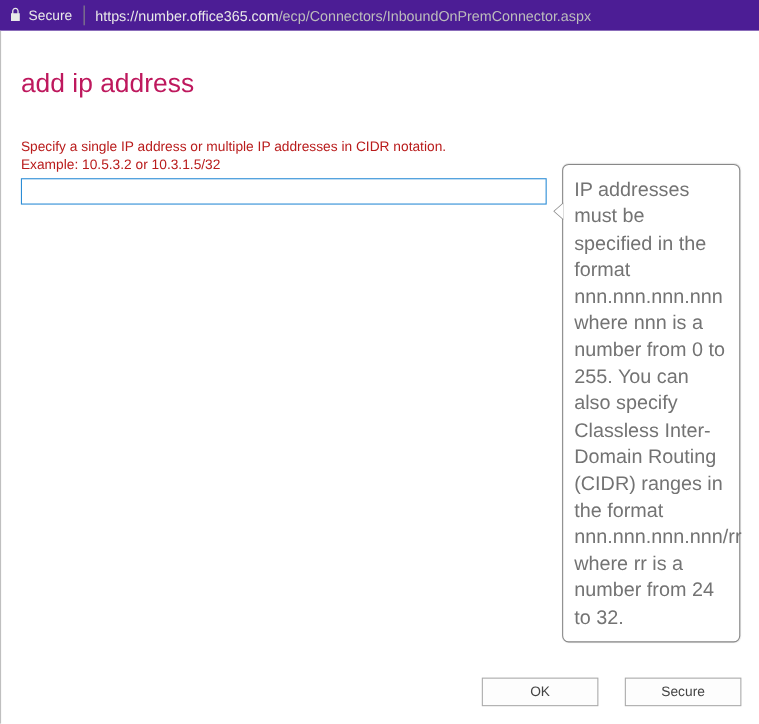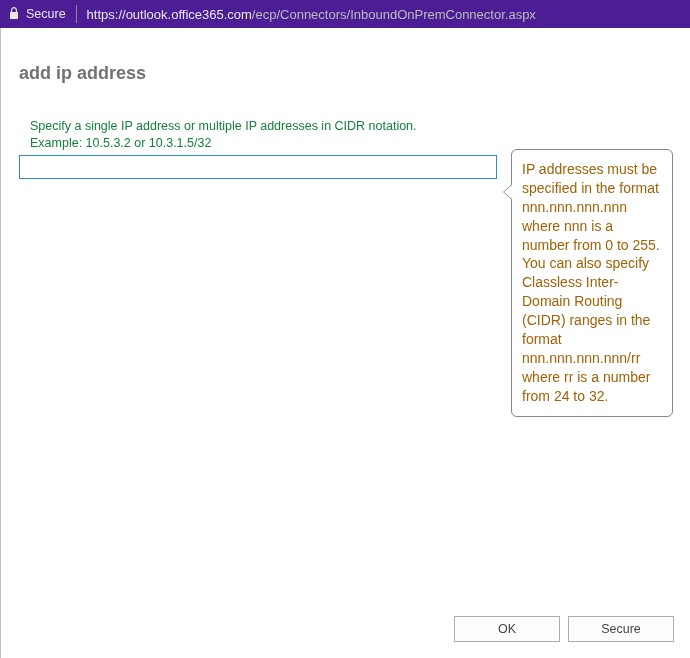--- a/index.html
+++ b/index.html
@@ -36,52 +36,51 @@
     position: relative;
     width: 690px;
     height: 630px;
     background: #fff;
     border-left: 1px solid #bfbfbf;
   }
   .content {
     padding: 22px 18px 0 18px;
   }
   .title {
-    font-size: 18px;
-    font-weight: 700;
-    color: #737373;
+    font-size: 24px;
+    font-weight: 400;
+    color: #be185d;
     margin: 13px 0 34px 0;
   }
   .instr {
     font-size: 12.5px;
-    color: #15803d;
+    color: #b91c1c;
     line-height: 1.35;
-    margin-left: 11px;
   }
   .ip-input {
     width: 478px;
     height: 24px;
     border: 1px solid #2c8dd6;
     outline: none;
     font-size: 13px;
     padding: 2px 5px;
     margin-top: 3px;
     color: #333;
   }
   .tooltip {
     position: absolute;
     left: 510px;
     top: 121px;
     width: 162px;
     border: 1px solid #888;
     border-radius: 6px;
     background: #fff;
     padding: 10px 10px;
-    font-size: 14px;
-    color: #a16207;
+    font-size: 18px;
+    color: #737373;
     line-height: 1.35;
     box-shadow: 0 0 1px rgba(0,0,0,0.1);
   }
   .tooltip-pointer {
     position: absolute;
     left: -9px;
     top: 34px;
     width: 0; height: 0;
     border-top: 8px solid transparent;
     border-bottom: 8px solid transparent;
@@ -93,21 +92,21 @@
     left: 1px; top: -7px;
     border-top: 7px solid transparent;
     border-bottom: 7px solid transparent;
     border-right: 8px solid #fff;
   }
   .buttons {
     position: absolute;
     right: 16px;
     bottom: 16px;
     display: flex;
-    gap: 8px;
+    gap: 24px;
   }
   .btn {
     width: 106px;
     height: 26px;
     border: 1px solid #ababab;
     background: #fdfdfd;
     color: #444;
     font-size: 12.5px;
     font-family: inherit;
     cursor: pointer;
@@ -119,21 +118,21 @@
 <div class="browser-bar">
   <div class="lock-wrap">
     <span>
       <svg viewBox="0 0 12 14">
           <path d="M9 6V4.2C9 2.4 7.7 1 6 1S3 2.4 3 4.2V6H2v7h8V6H9zM4.2 4.2C4.2 3 5 2.2 6 2.2s1.8.8 1.8 2V6H4.2V4.2z"></path>
         </svg>
     </span>
     <span>Secure</span>
   </div>
   <div class="url">
-    <span>https://outlook.office365.com</span><span class="fade">/ecp/Connectors/InboundOnPremConnector.aspx</span>
+    <span>https://number.office365.com</span><span class="fade">/ecp/Connectors/InboundOnPremConnector.aspx</span>
   </div>
 </div>
 
 <div class="page">
   <div class="content">
     <div class="title">add ip address</div>
     <div class="instr">Specify a single IP address or multiple IP addresses in CIDR notation.</div>
     <div class="instr">Example: 10.5.3.2 or 10.3.1.5/32</div>
     <input class="ip-input" type="text" value="" style="">
   </div>

